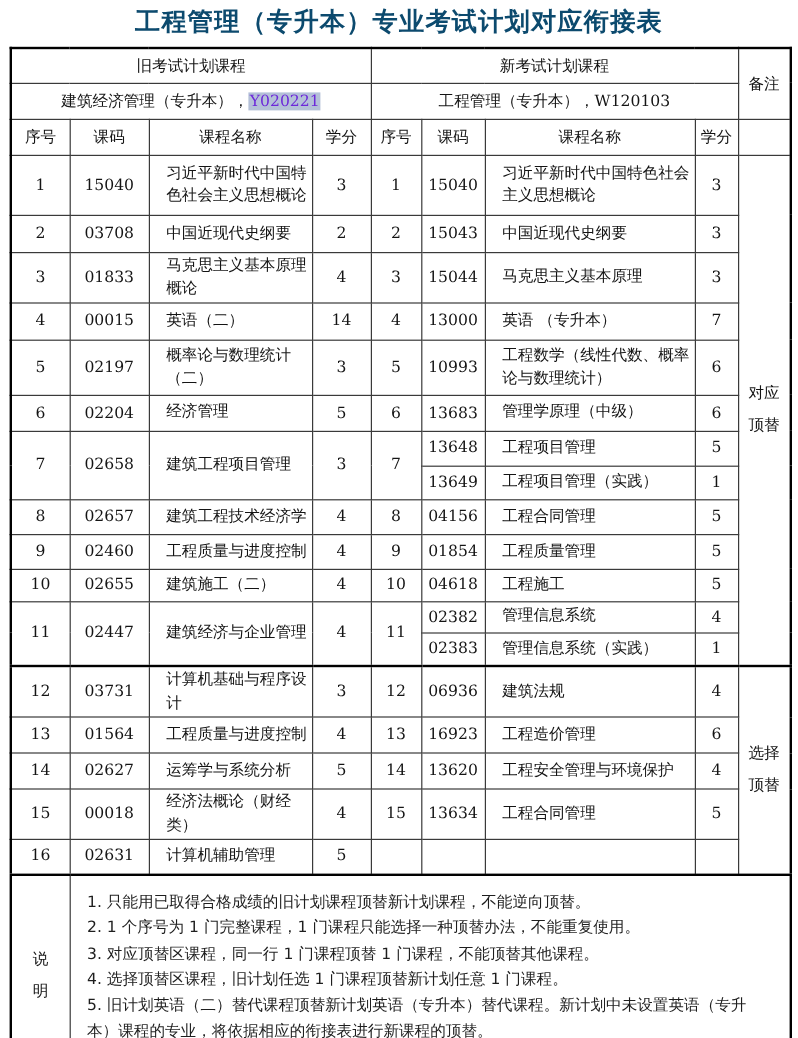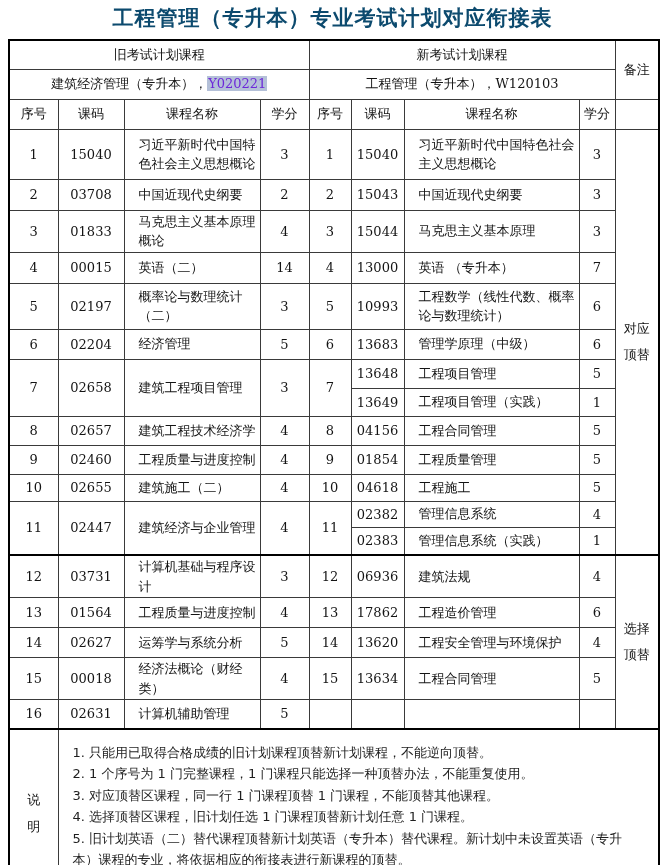--- a/index.html
+++ b/index.html
@@ -214,21 +214,21 @@
       <td rowspan="5">
             <div class="vlabel2">选择顶替</div>
           </td>
     </tr>
     <tr style="height:30px">
       <td>13</td>
       <td>01564</td>
       <td class="name">工程质量与进度控制</td>
       <td>4</td>
       <td>13</td>
-      <td>17862</td>
+      <td>16923</td>
       <td class="name">工程造价管理</td>
       <td>6</td>
     </tr>
     <tr style="height:30px">
       <td>14</td>
       <td>02627</td>
       <td class="name">运筹学与系统分析</td>
       <td>5</td>
       <td>14</td>
       <td>13620</td>

